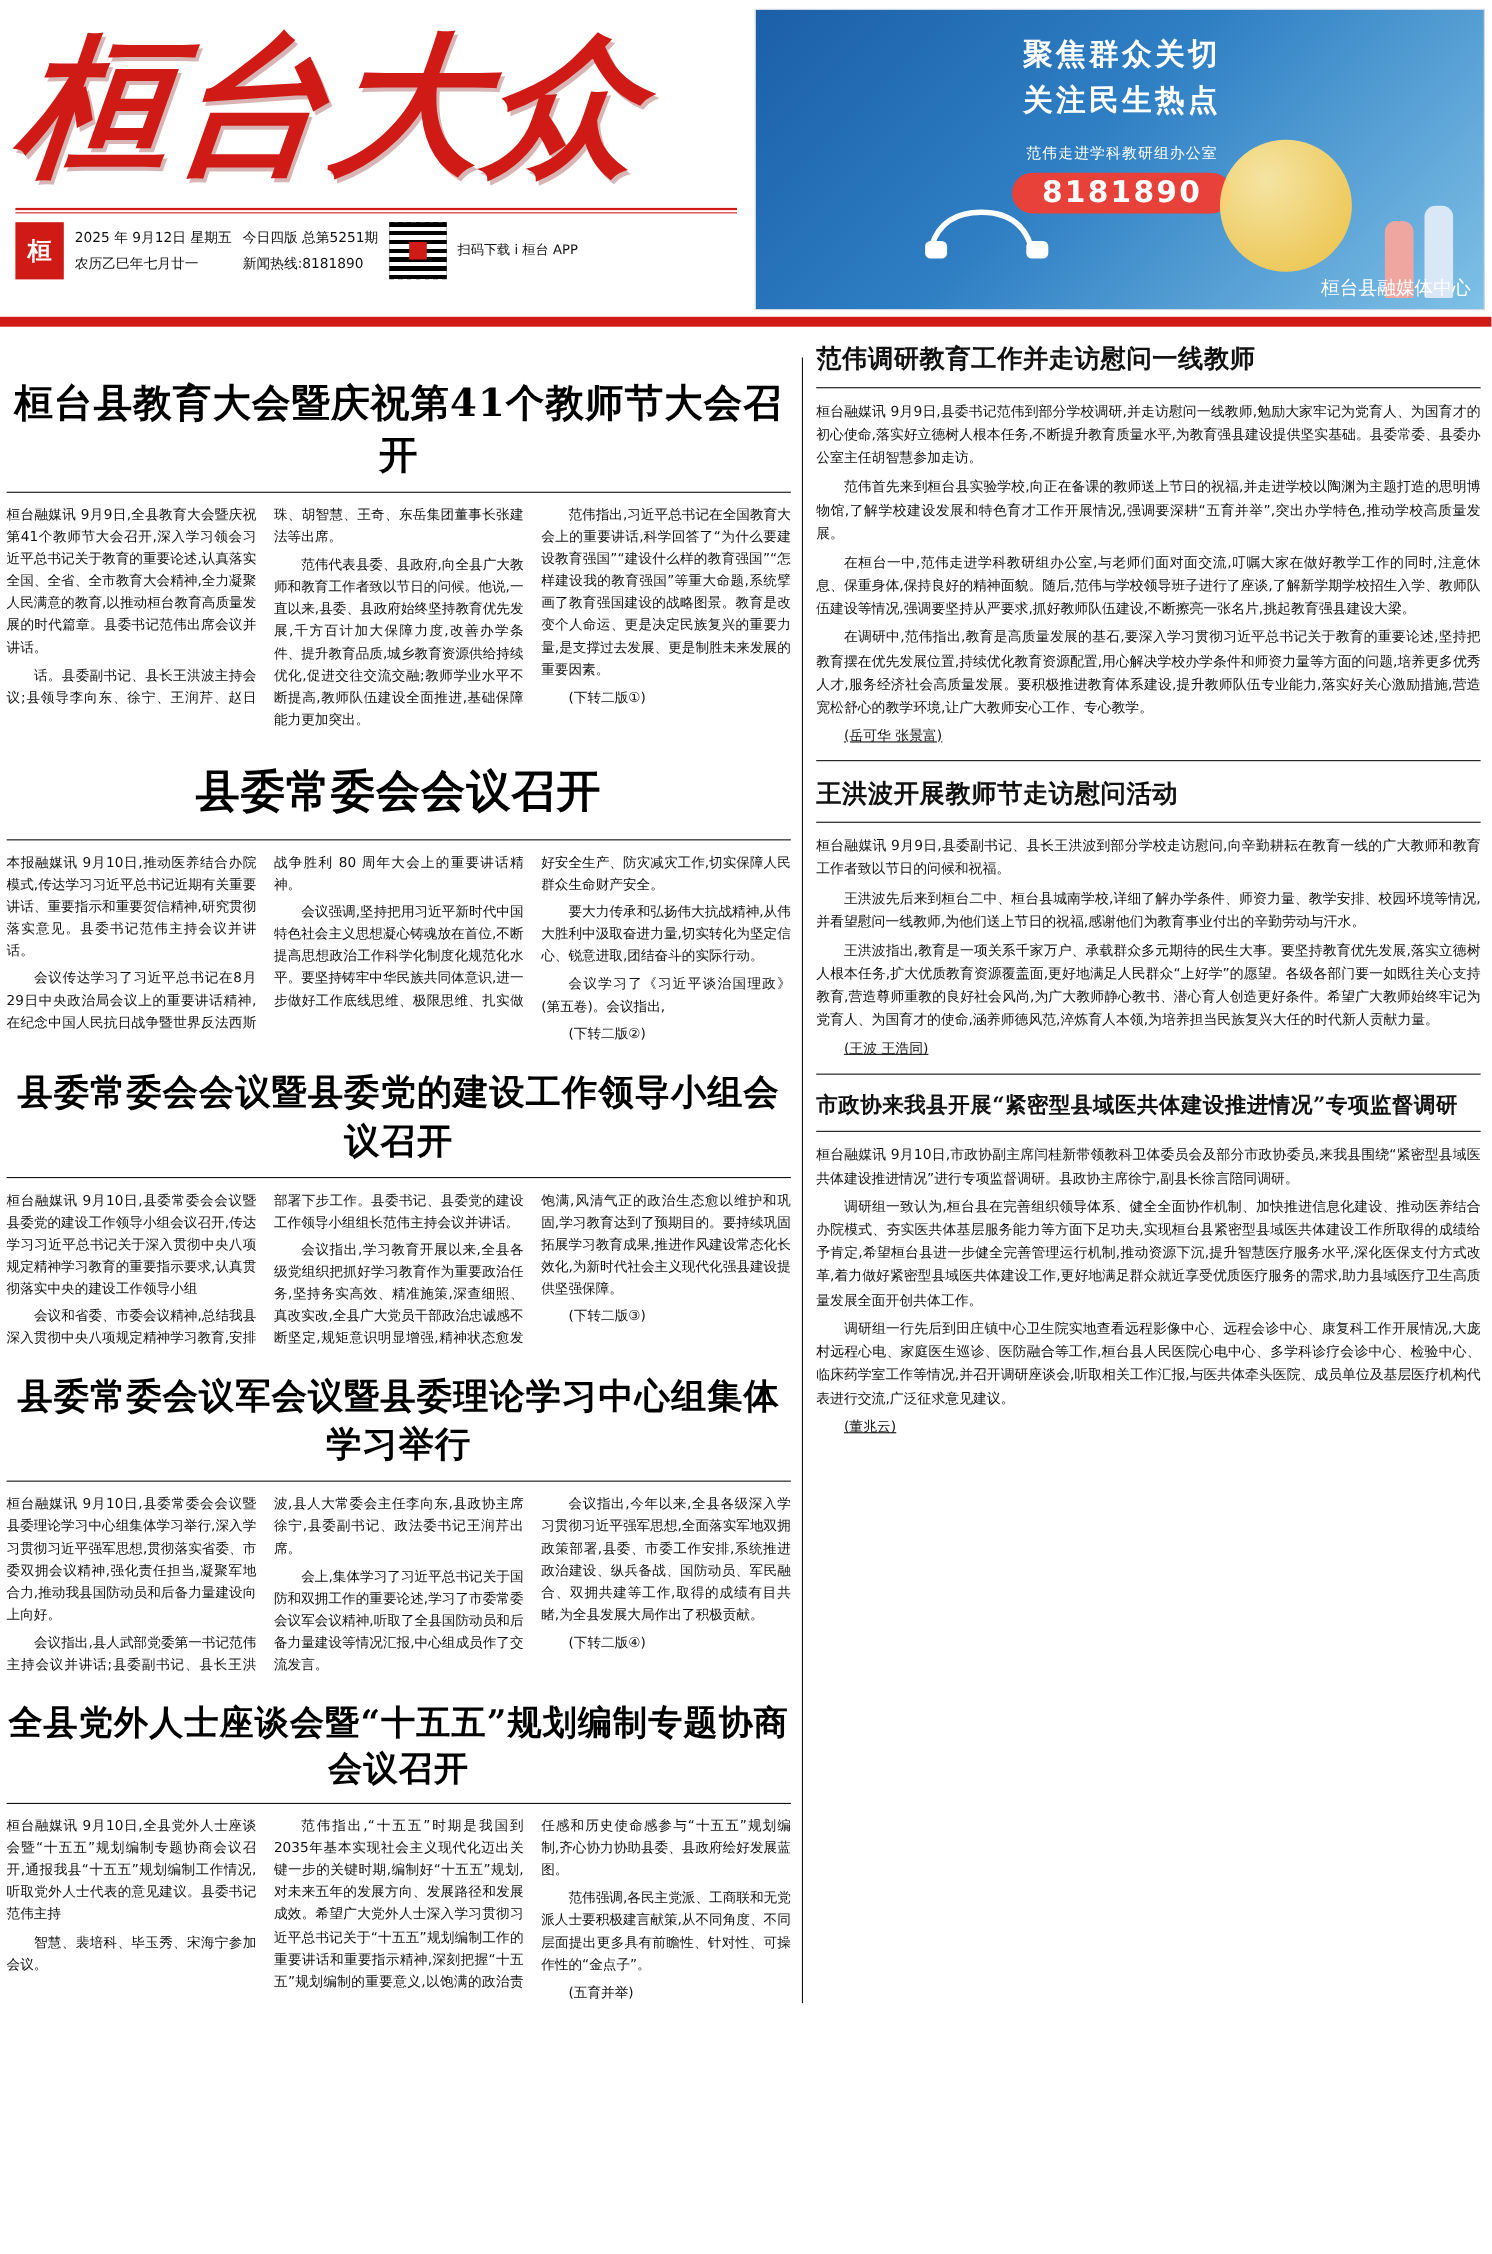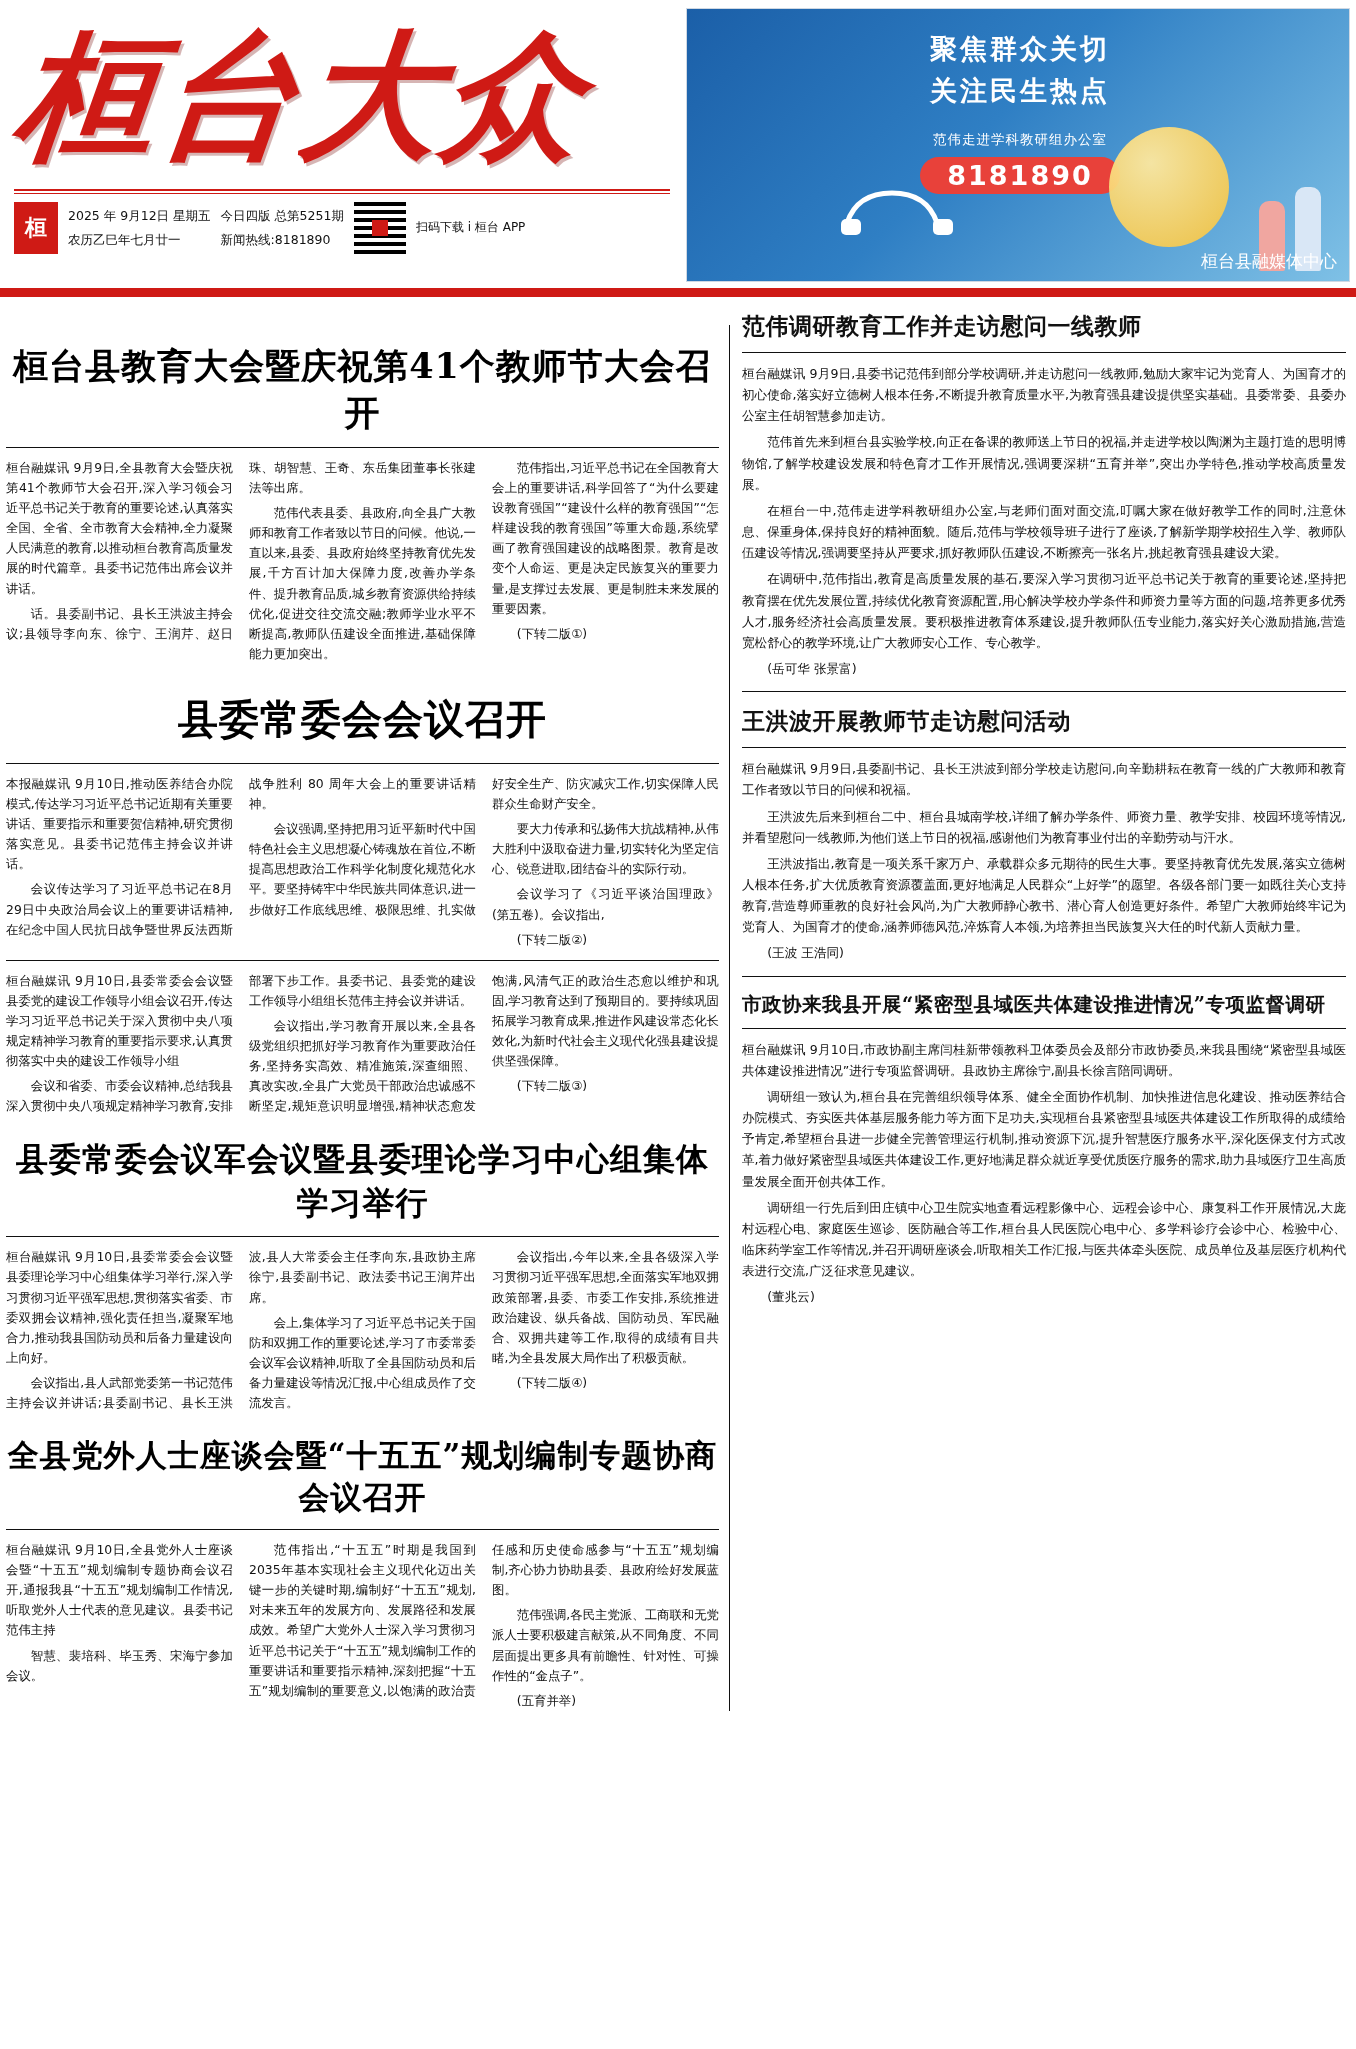--- a/index.html
+++ b/index.html
@@ -70,21 +70,21 @@
   .rule{border-top:1px solid #111;margin:10px 0;}
 
   .cols3{column-count:3;column-gap:16px;column-rule:none;}
   .article p{
     font-size:12.4px;line-height:1.62;margin:0 0 5px 0;text-align:justify;
     font-family:"DejaVu Sans","Liberation Sans",sans-serif;
     text-indent:2em;
   }
   .article p.first{text-indent:0;}
   .jump{text-align:right;display:block;}
-  .sign{text-align:right;display:block;margin-top:4px;}
+  .sign{text-align:right;display:block;margin-top:4px;text-decoration:underline;}
 
   
   h2.rhl{font-family:"DejaVu Serif","Liberation Serif",serif;font-weight:bold;font-size:23px;
      margin:14px 0 8px 0;letter-spacing:.5px;}
   h2.rhl.small{font-size:19.5px;}
   .cols1 p{font-size:12.6px;line-height:1.68;}
   .rsep{border-top:1px solid #111;margin:12px 0 0 0;}
 </style>
 </head>
 <body>
@@ -157,20 +157,21 @@
           <p class="first">本报融媒讯  9月10日,推动医养结合办院模式,传达学习习近平总书记近期有关重要讲话、重要指示和重要贺信精神,研究贯彻落实意见。县委书记范伟主持会议并讲话。</p>
           <p>会议传达学习了习近平总书记在8月29日中央政治局会议上的重要讲话精神,在纪念中国人民抗日战争暨世界反法西斯战争胜利 80 周年大会上的重要讲话精神。</p>
           <p>会议强调,坚持把用习近平新时代中国特色社会主义思想凝心铸魂放在首位,不断提高思想政治工作科学化制度化规范化水平。要坚持铸牢中华民族共同体意识,进一步做好工作底线思维、极限思维、扎实做好安全生产、防灾减灾工作,切实保障人民群众生命财产安全。</p>
           <p>要大力传承和弘扬伟大抗战精神,从伟大胜利中汲取奋进力量,切实转化为坚定信心、锐意进取,团结奋斗的实际行动。</p>
           <p>会议学习了《习近平谈治国理政》(第五卷)。会议指出,</p>
           <p class="jump">(下转二版②)</p>
         </div>
       </article>
 
       <article class="article">
+        <h1 class="headline-big hl3">县委常委会会议暨县委党的建设工作领导小组会议召开</h1>
         <div class="rule"></div>
         <div class="cols3">
           <p class="first">桓台融媒讯  9月10日,县委常委会会议暨县委党的建设工作领导小组会议召开,传达学习习近平总书记关于深入贯彻中央八项规定精神学习教育的重要指示要求,认真贯彻落实中央的建设工作领导小组</p>
           <p>会议和省委、市委会议精神,总结我县深入贯彻中央八项规定精神学习教育,安排部署下步工作。县委书记、县委党的建设工作领导小组组长范伟主持会议并讲话。</p>
           <p>会议指出,学习教育开展以来,全县各级党组织把抓好学习教育作为重要政治任务,坚持务实高效、精准施策,深查细照、真改实改,全县广大党员干部政治忠诚感不断坚定,规矩意识明显增强,精神状态愈发饱满,风清气正的政治生态愈以维护和巩固,学习教育达到了预期目的。要持续巩固拓展学习教育成果,推进作风建设常态化长效化,为新时代社会主义现代化强县建设提供坚强保障。</p>
           <p>(下转二版③)</p>
           <p class="jump"></p>
         </div>
       </article>
 

